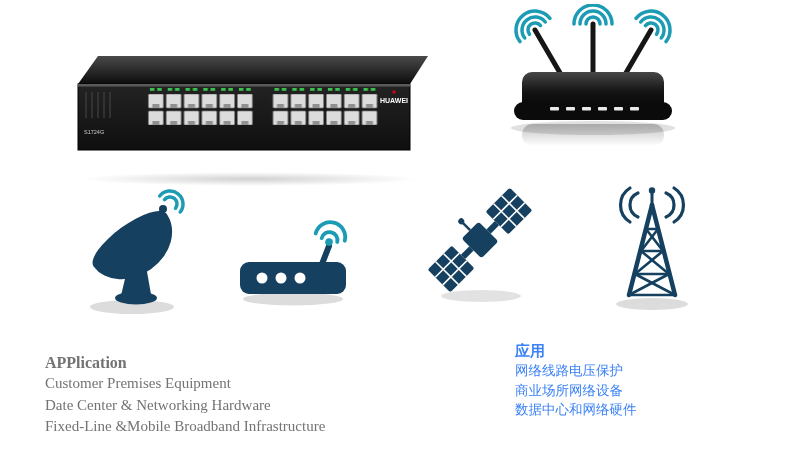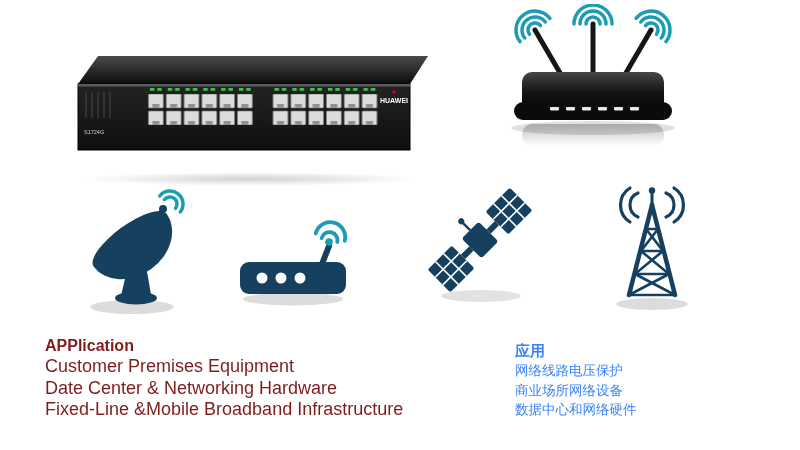--- a/index.html
+++ b/index.html
@@ -9,23 +9,23 @@
   }
   html,body{margin:0;padding:0;}
   body{background:#fff;font-family:"Liberation Sans",sans-serif;}
   .stage{position:relative;width:800px;height:450px;background:#fff;overflow:hidden;}
   .abs{position:absolute;}
   .fill-navy{fill:var(--navy);}
   .stroke-navy{stroke:var(--navy);fill:none;}
   .fill-teal{fill:var(--teal);}
   .stroke-teal{stroke:var(--teal);fill:none;}
   .soft-shadow{position:absolute;background:radial-gradient(ellipse at center, rgba(0,0,0,0.18) 0%, rgba(0,0,0,0) 70%);}
-  .en-block{position:absolute;left:45px;top:335px;color:#7f1d1d;}
+  .en-block{position:absolute;left:45px;top:352px;color:#737373;font-family:Liberation Serif, serif;}
   .en-title{font-weight:bold;font-size:16px;line-height:21px;}
-  .en-line{font-size:18px;line-height:21.5px;}
+  .en-line{font-size:15px;line-height:21.5px;}
   .cn-block{position:absolute;left:515px;top:341px;color:#3b82f6;}
   .cn-title{font-weight:bold;font-size:15px;line-height:20px;}
   .cn-line{font-size:13.5px;line-height:19.5px;}
 </style>
 </head>
 <body>
 
 <div class="stage">
 
   <div class="abs" style="left:58px;top:52px;">

